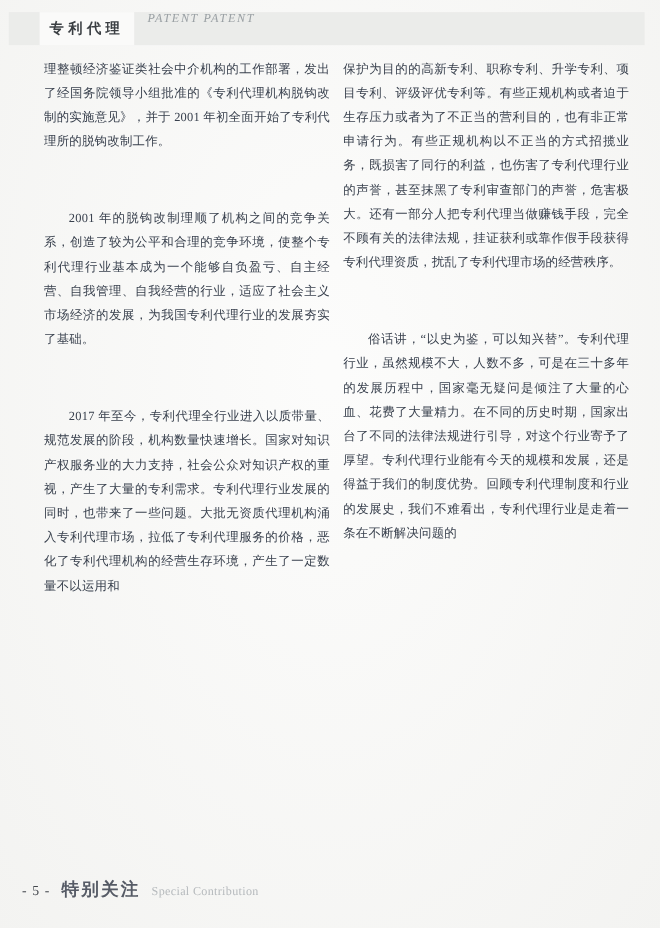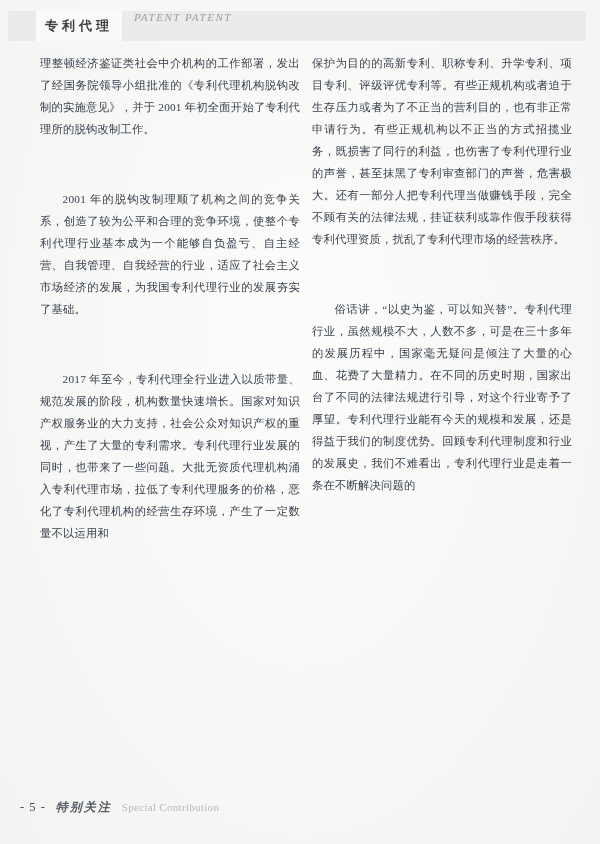--- a/index.html
+++ b/index.html
@@ -79,23 +79,22 @@
     display: flex;
     align-items: baseline;
     gap: 10px;
   }
   .page-num {
     font-size: 12.5px;
     color: #43474d;
     letter-spacing: 1px;
   }
   .sec-cn {
-    font-style: italic;
     font-weight: bold;
-    font-size: 12px;
+    font-size: 16px;
     color: #565b66;
     letter-spacing: 2px;
   }
   .sec-en {
     font-family: Liberation Serif, serif;
     font-size: 11px;
     color: var(--footer_en, #b6babd);
     letter-spacing: 0.3px;
   }
 </style>

